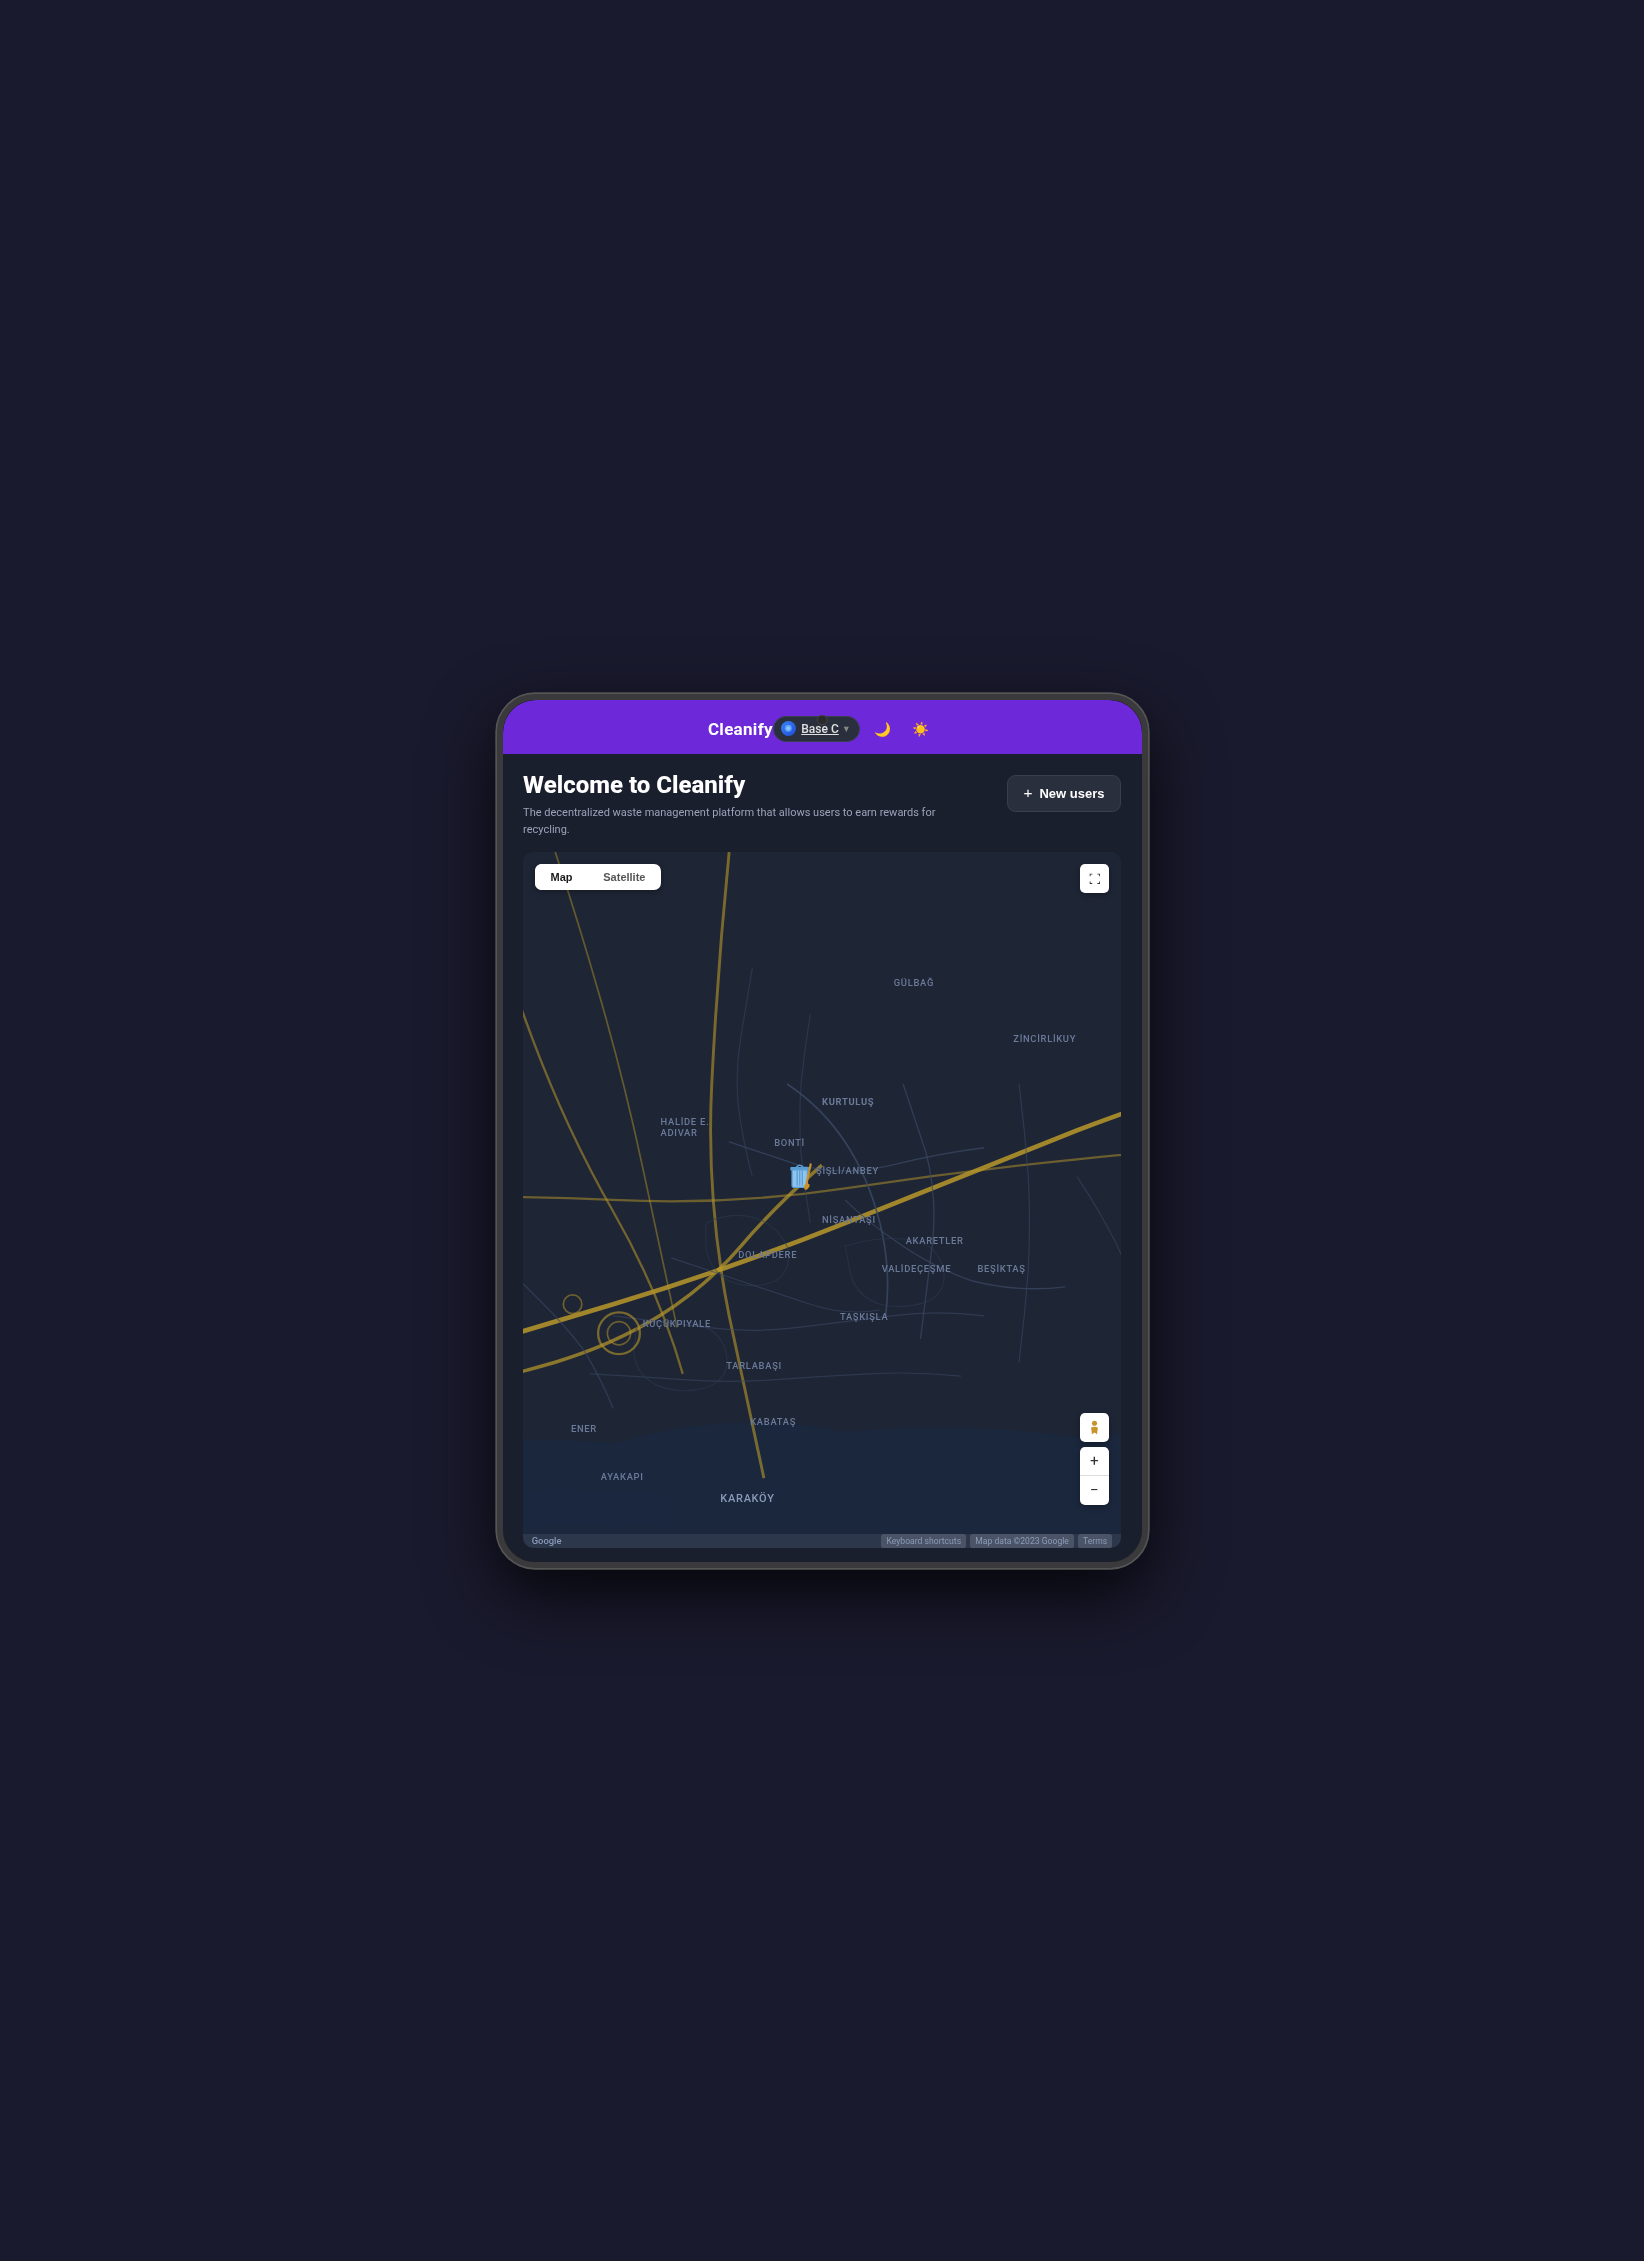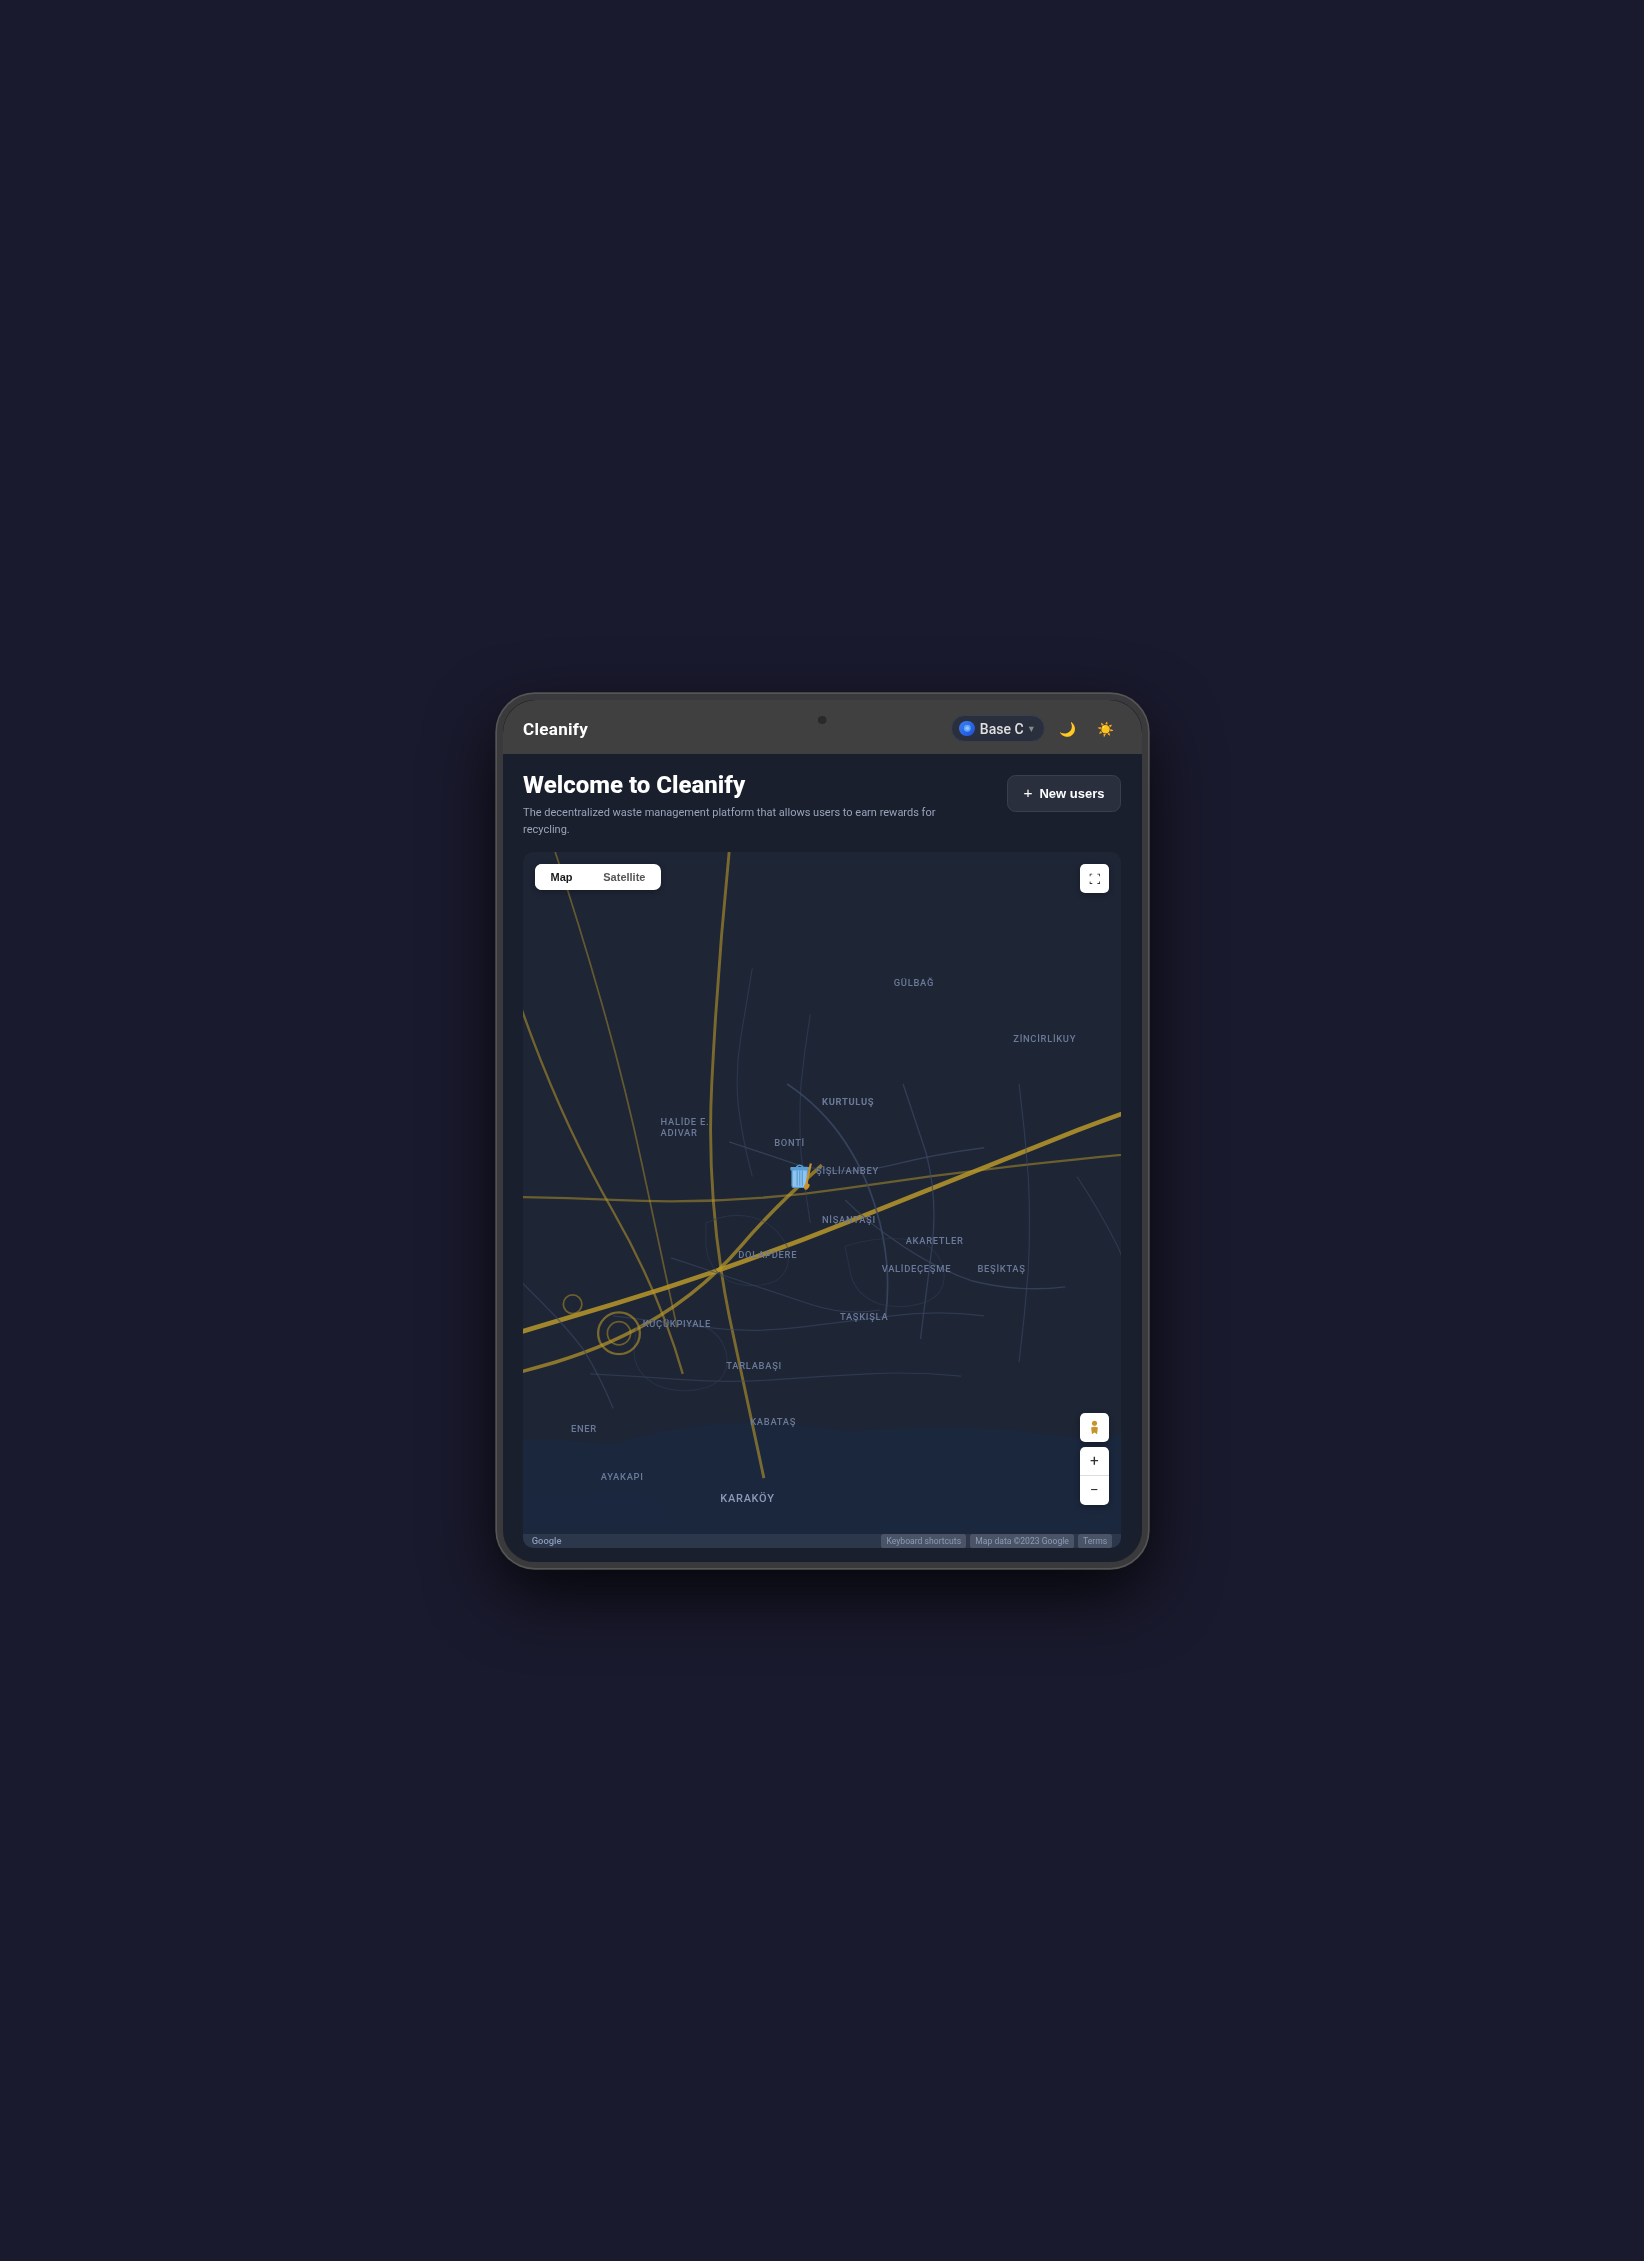--- a/index.html
+++ b/index.html
@@ -56,25 +56,25 @@
       height: 100%;
       background: #1a1f2e;
       border-radius: 33px;
       overflow: hidden;
       display: flex;
       flex-direction: column;
     }
 
     
     .header {
-      background: #404040;
+      background: #6d28d9;
       padding: 13.7px 20.6px 10.3px;
       display: flex;
       align-items: center;
-      justify-content: space-between;
+      justify-content: center;
       flex-shrink: 0;
     }
 
     .app-title {
       color: #ffffff;
       font-size: 17px;
       font-weight: 700;
       letter-spacing: 0.3px;
     }
 
@@ -101,22 +101,23 @@
       background: linear-gradient(135deg, #3b82f6, #1d4ed8);
       display: flex;
       align-items: center;
       justify-content: center;
       font-size: 6.9px;
       color: white;
     }
 
     .network-name {
       color: #e0e0e0;
-      font-size: 14px;
+      font-size: 12px;
       font-weight: 500;
+      text-decoration: underline;
     }
 
     .chevron-icon {
       color: #888;
       font-size: 10.3px;
     }
 
     .icon-btn {
       width: 31px;
       height: 31px;

